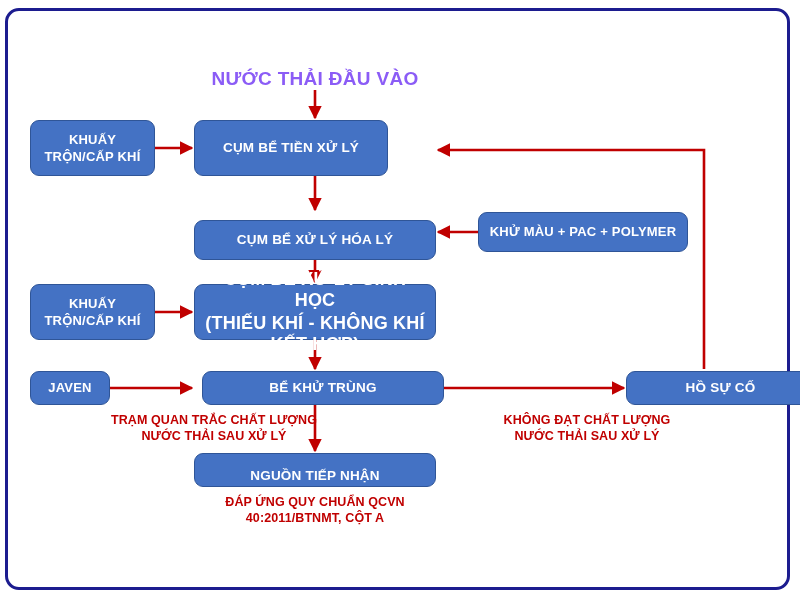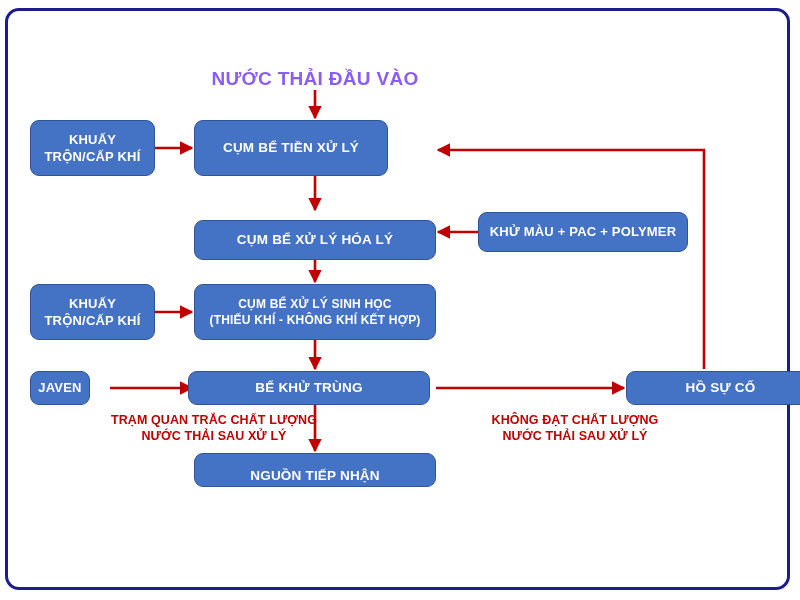--- a/index.html
+++ b/index.html
@@ -75,29 +75,29 @@
     font-size: 19px;
     letter-spacing: 0.3px;
   }
 
   
   #node-inlet-mixer   { left: 30px;  top: 120px; width: 125px; height: 56px;  font-size: 13px; }
   #node-pretreat      { left: 194px; top: 120px; width: 194px; height: 56px;  font-size: 13.5px; }
   #node-physchem      { left: 194px; top: 212px; width: 242px; height: 40px;  font-size: 13.5px; margin-top: 8px; }
   #node-color-pac     { left: 478px; top: 212px; width: 210px; height: 40px;  font-size: 13px; justify-content: center; }
   #node-bio-mixer     { left: 30px;  top: 284px; width: 125px; height: 56px;  font-size: 13px; }
-  #node-bio           { left: 194px; top: 284px; width: 242px; height: 56px;  font-size: 12px; }
-  #node-javen         { left: 30px;  top: 371px; width: 60px;  height: 34px;  font-size: 13px; }
-  #node-disinfect     { left: 188px; top: 371px; width: 242px; height: 34px;  font-size: 13.5px; }
+  #node-bio           { left: 194px; top: 284px; width: 242px; height: 56px;  font-size: 18px; }
+  #node-javen         { left: 30px;  top: 371px; width: 80px;  height: 34px;  font-size: 13px; }
+  #node-disinfect     { left: 202px; top: 371px; width: 242px; height: 34px;  font-size: 13.5px; }
   #node-incident-pond { left: 626px; top: 371px; width: 189px; height: 34px;  font-size: 13.5px; }
   #node-receiver      { left: 194px; top: 453px; width: 242px; height: 34px;  font-size: 13.5px; align-items: flex-end; }
 
   #title-inlet   { left: 175px; top: 68px; width: 280px; }
   #cap-monitor   { left: 44px;  top: 412px; width: 340px; }
-  #cap-fail      { left: 430px; top: 412px; width: 290px; }
+  #cap-fail      { left: 442px; top: 412px; width: 290px; }
   #cap-standard  { left: 180px; top: 494px; width: 270px; }
 </style>
 </head>
 <body>
 
 <div id="canvas">
 
   <div id="frame"></div>
 
   <svg id="connectors" viewBox="0 0 800 600" xmlns="http://www.w3.org/2000/svg">
@@ -186,14 +186,16 @@
       <span class="l1">NGUỒN TIẾP NHẬN</span>
     </div>
   </div>
 
   <div class="caption" id="cap-monitor">TRẠM QUAN TRẮC CHẤT LƯỢNG
 NƯỚC THẢI SAU XỬ LÝ</div>
 
   <div class="caption" id="cap-fail">KHÔNG ĐẠT CHẤT LƯỢNG
 NƯỚC THẢI SAU XỬ LÝ</div>
 
+  <div class="caption" id="cap-standard">ĐÁP ỨNG QUY CHUẨN QCVN
+40:2011/BTNMT, CỘT A</div>
 
 </div>
 
 </body></html>

